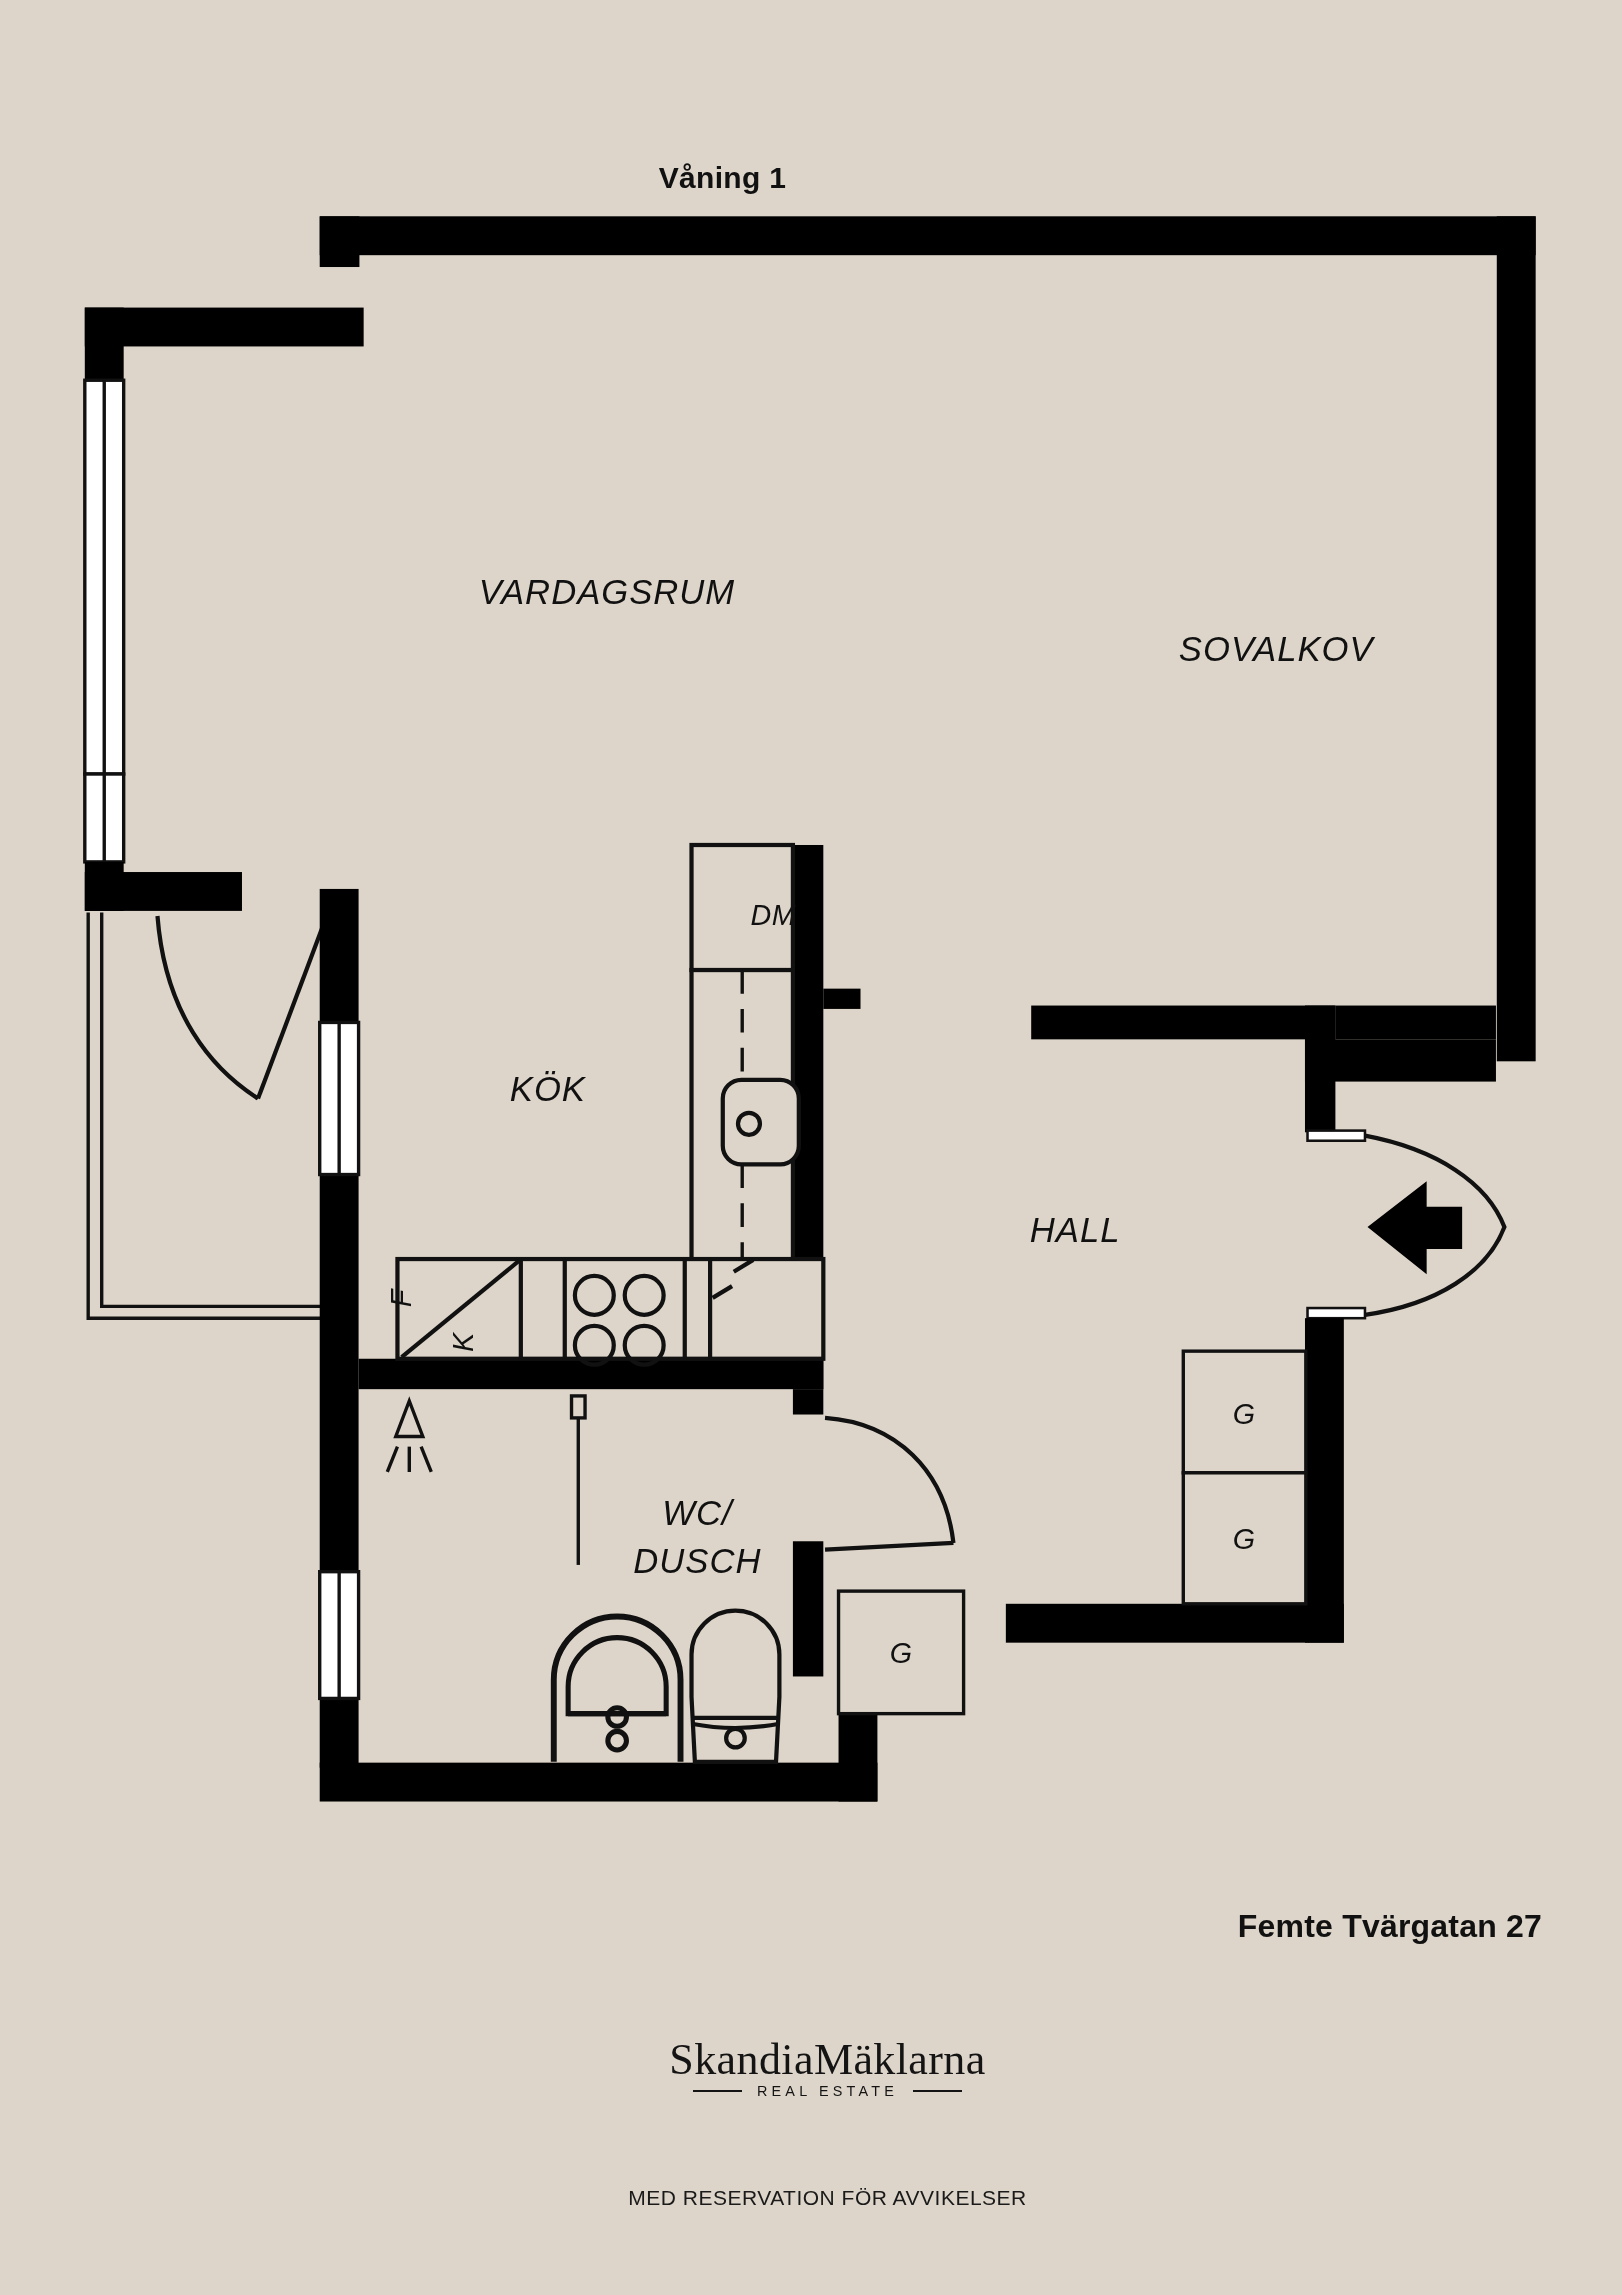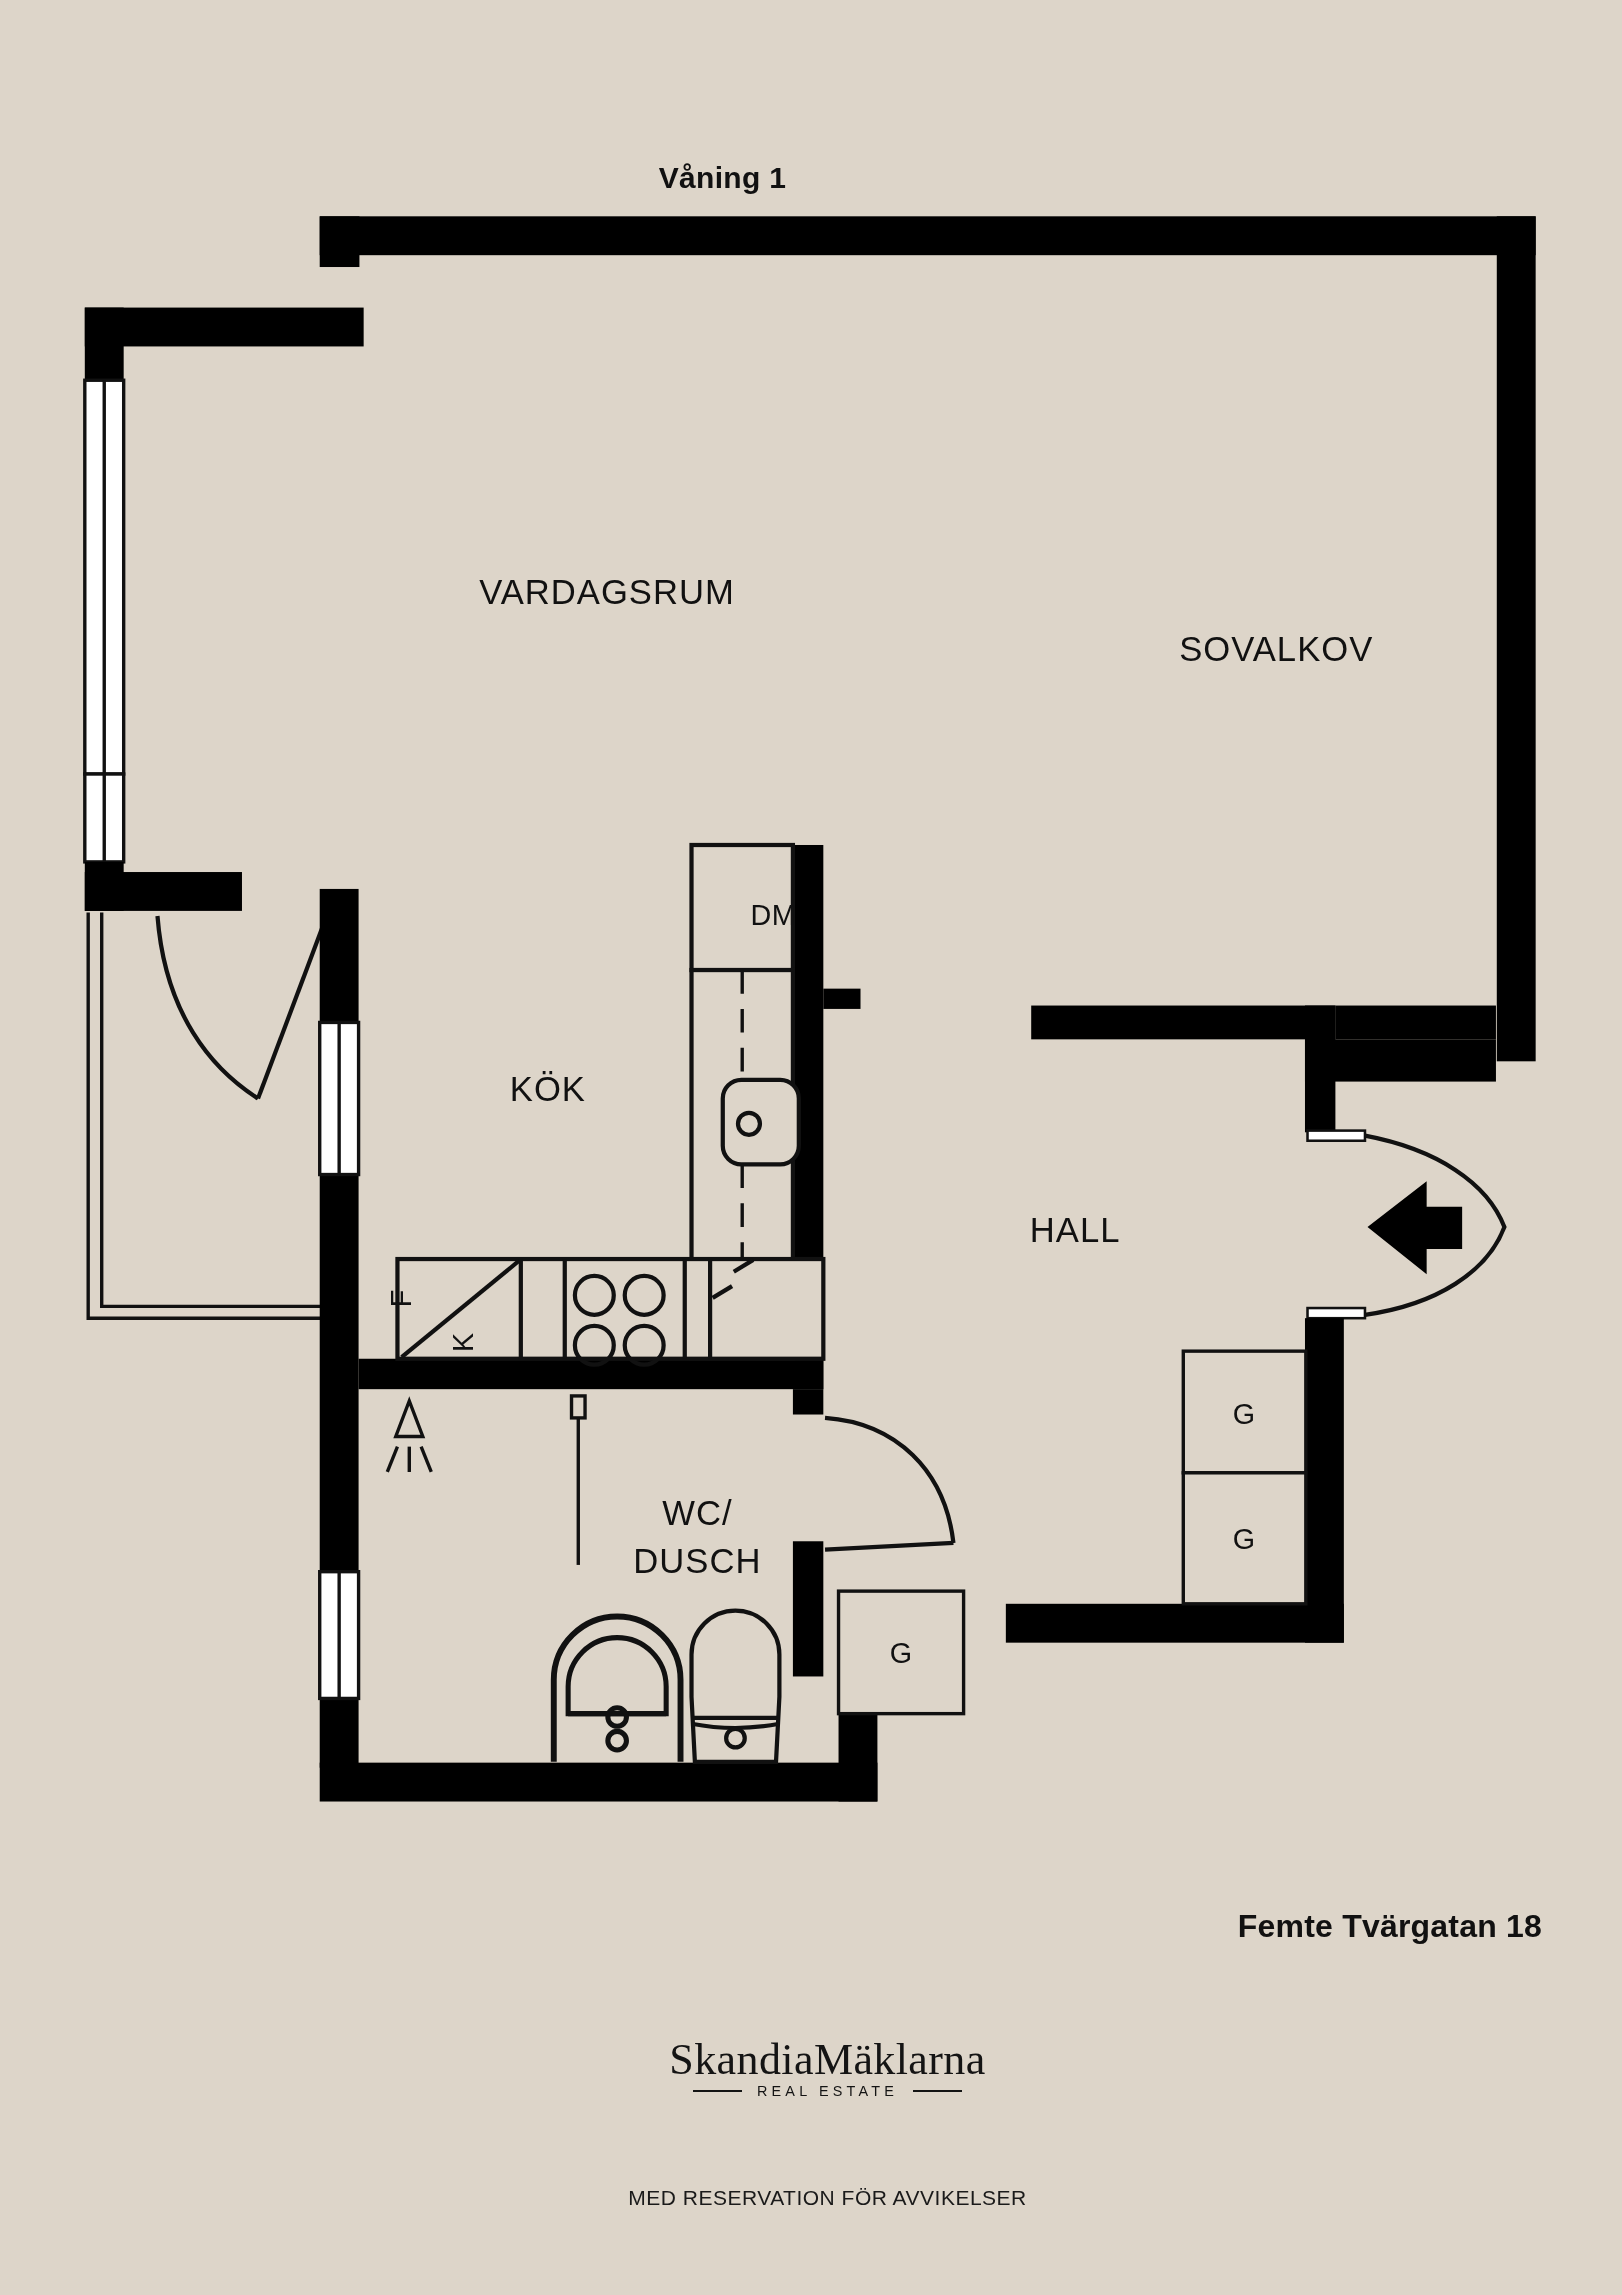--- a/index.html
+++ b/index.html
@@ -29,20 +29,21 @@
     font-size: 30px;
     font-weight: bold;
     letter-spacing: 0.3px;
   }
   .plan-wrap {
     position: absolute;
     top: 0;
     left: 0;
     width: 1623px;
     height: 1982px;
+    font-style: italic;
   }
   svg.plan {
     display: block;
     width: 1623px;
     height: 2295px;
   }
   .room-label {
     font-family: "Liberation Sans", sans-serif;
     font-size: 38px;
     fill: #111;
@@ -297,21 +298,21 @@
       <text class="tag-label" text-anchor="middle" x="915" y="1095">DM</text>
       <text class="tag-label" text-anchor="middle" x="1472" y="1685">G</text>
       <text class="tag-label" text-anchor="middle" x="1472" y="1833">G</text>
       <text class="tag-label" text-anchor="middle" x="1066" y="1968">G</text>
       <text class="tag-label" x="486" y="1547" transform="rotate(-90 486 1547)">F</text>
       <text class="tag-label" x="560" y="1600" transform="rotate(-90 560 1600)">K</text>
 
     </svg>
   </div>
 
-  <div class="addr">Femte Tvärgatan 18</div>
+  <div class="addr">Femte Tvärgatan 27</div>
 
   <div class="footer">
     <div class="logo-name">SkandiaMäklarna</div>
     <div class="logo-sub">
       <span class="rule"></span>
       <span class="txt">REAL ESTATE</span>
       <span class="rule"></span>
     </div>
   </div>
 

